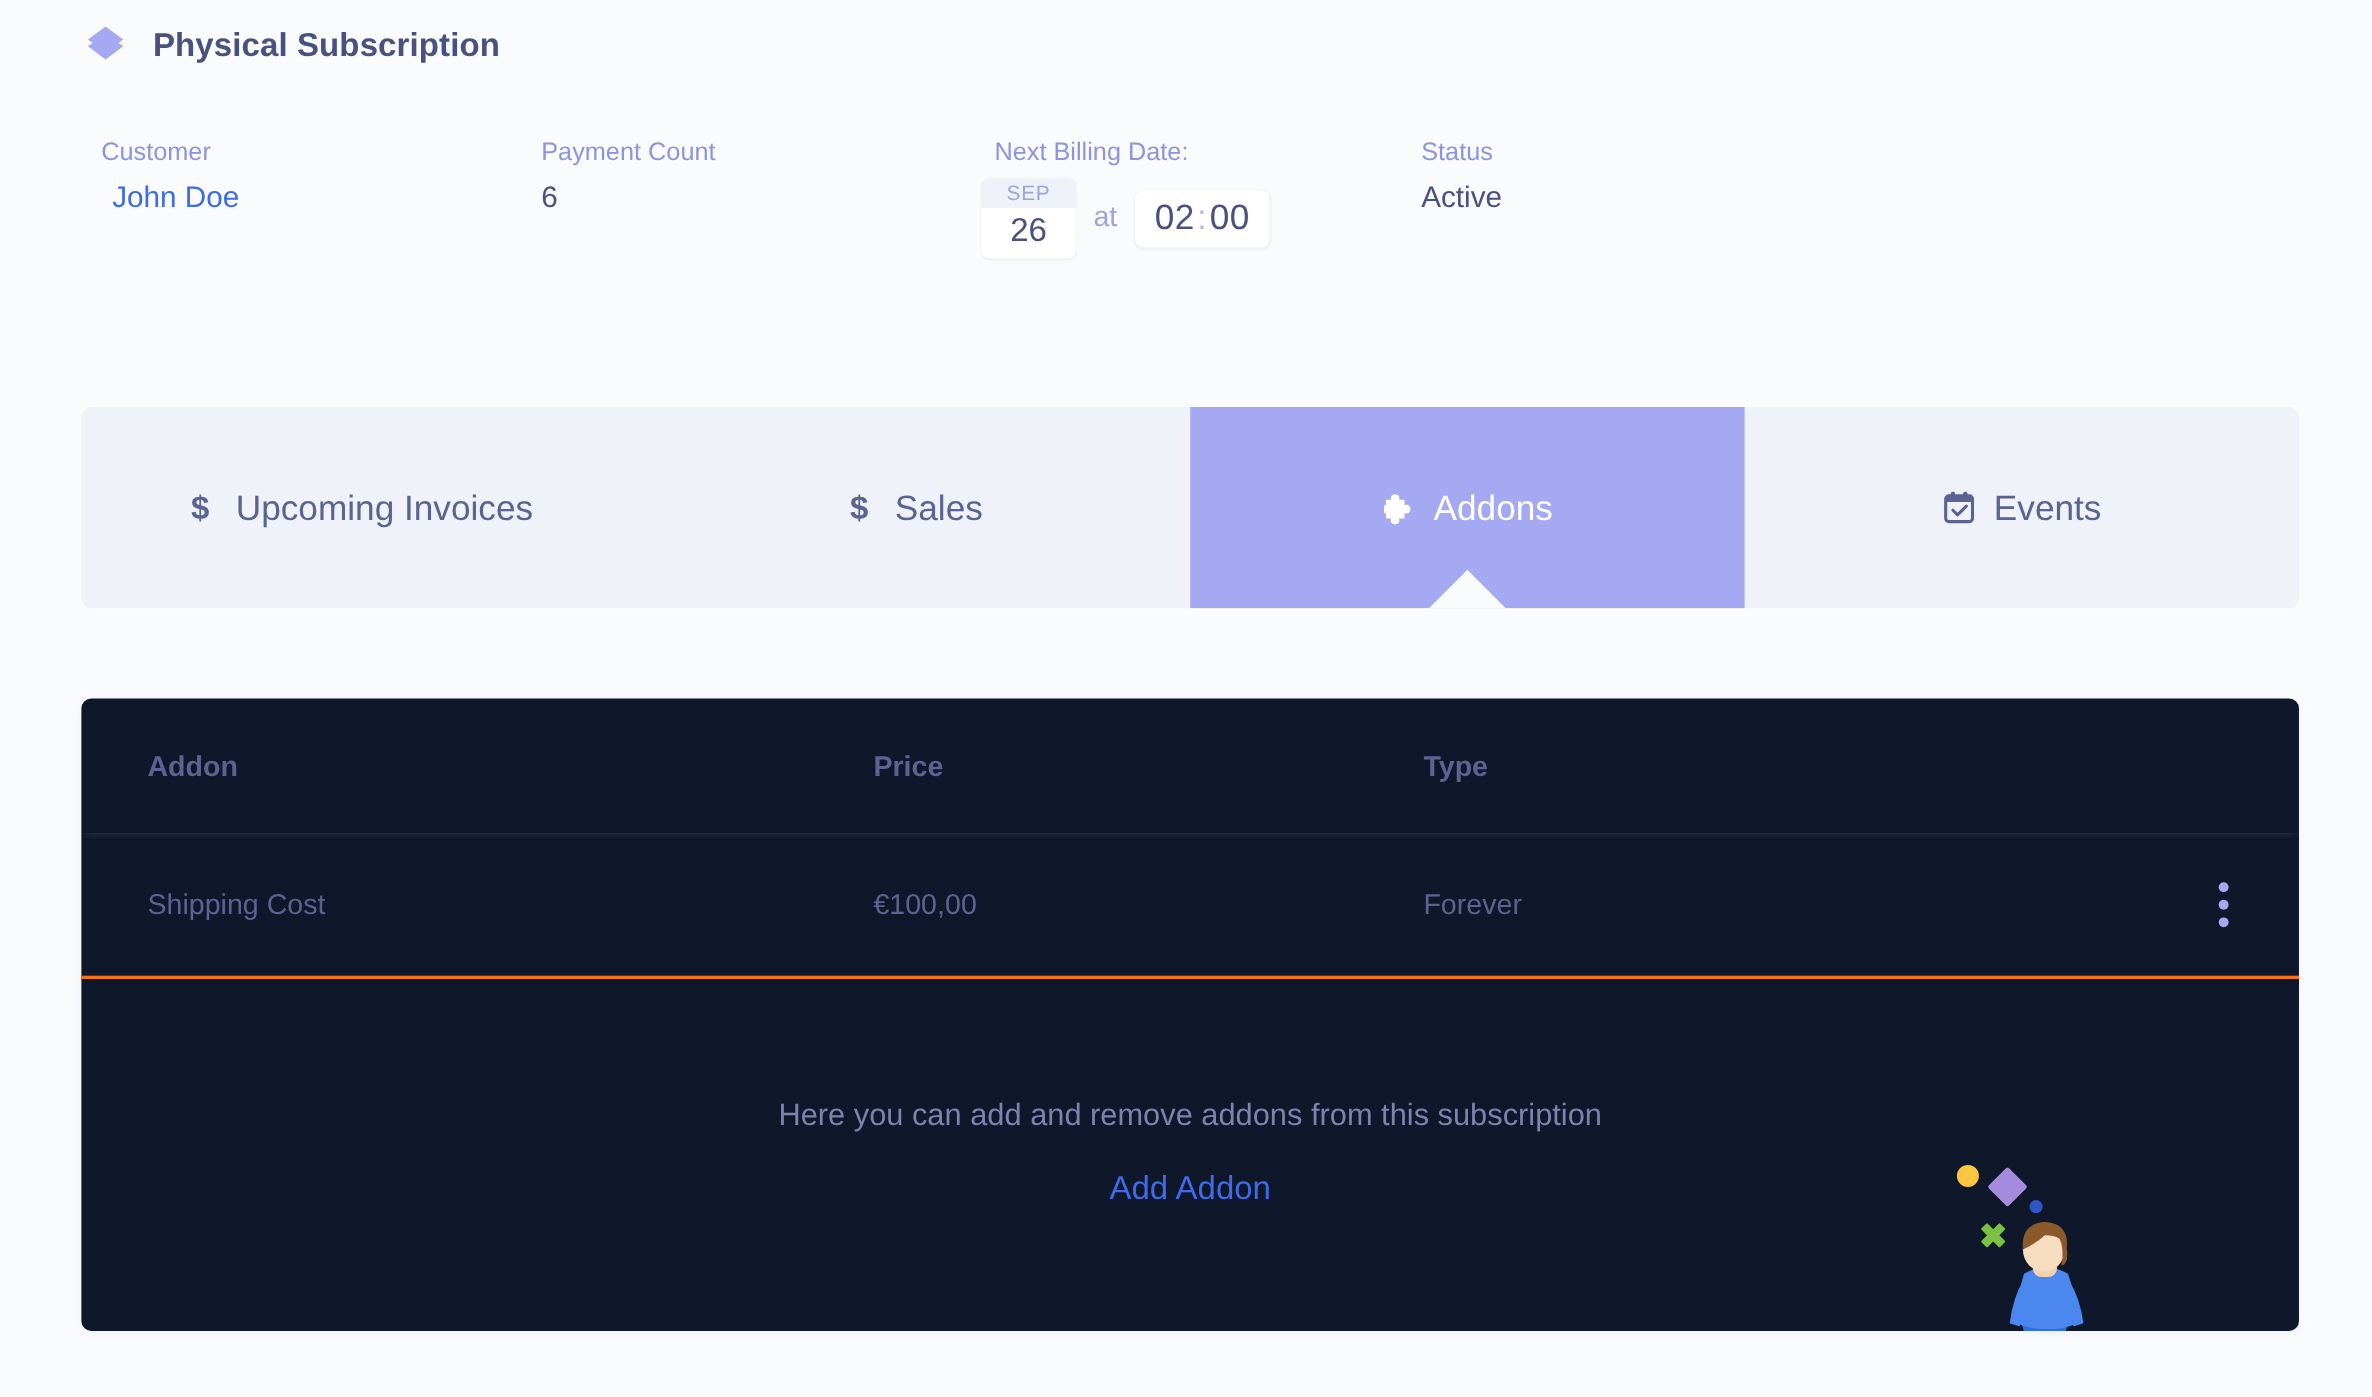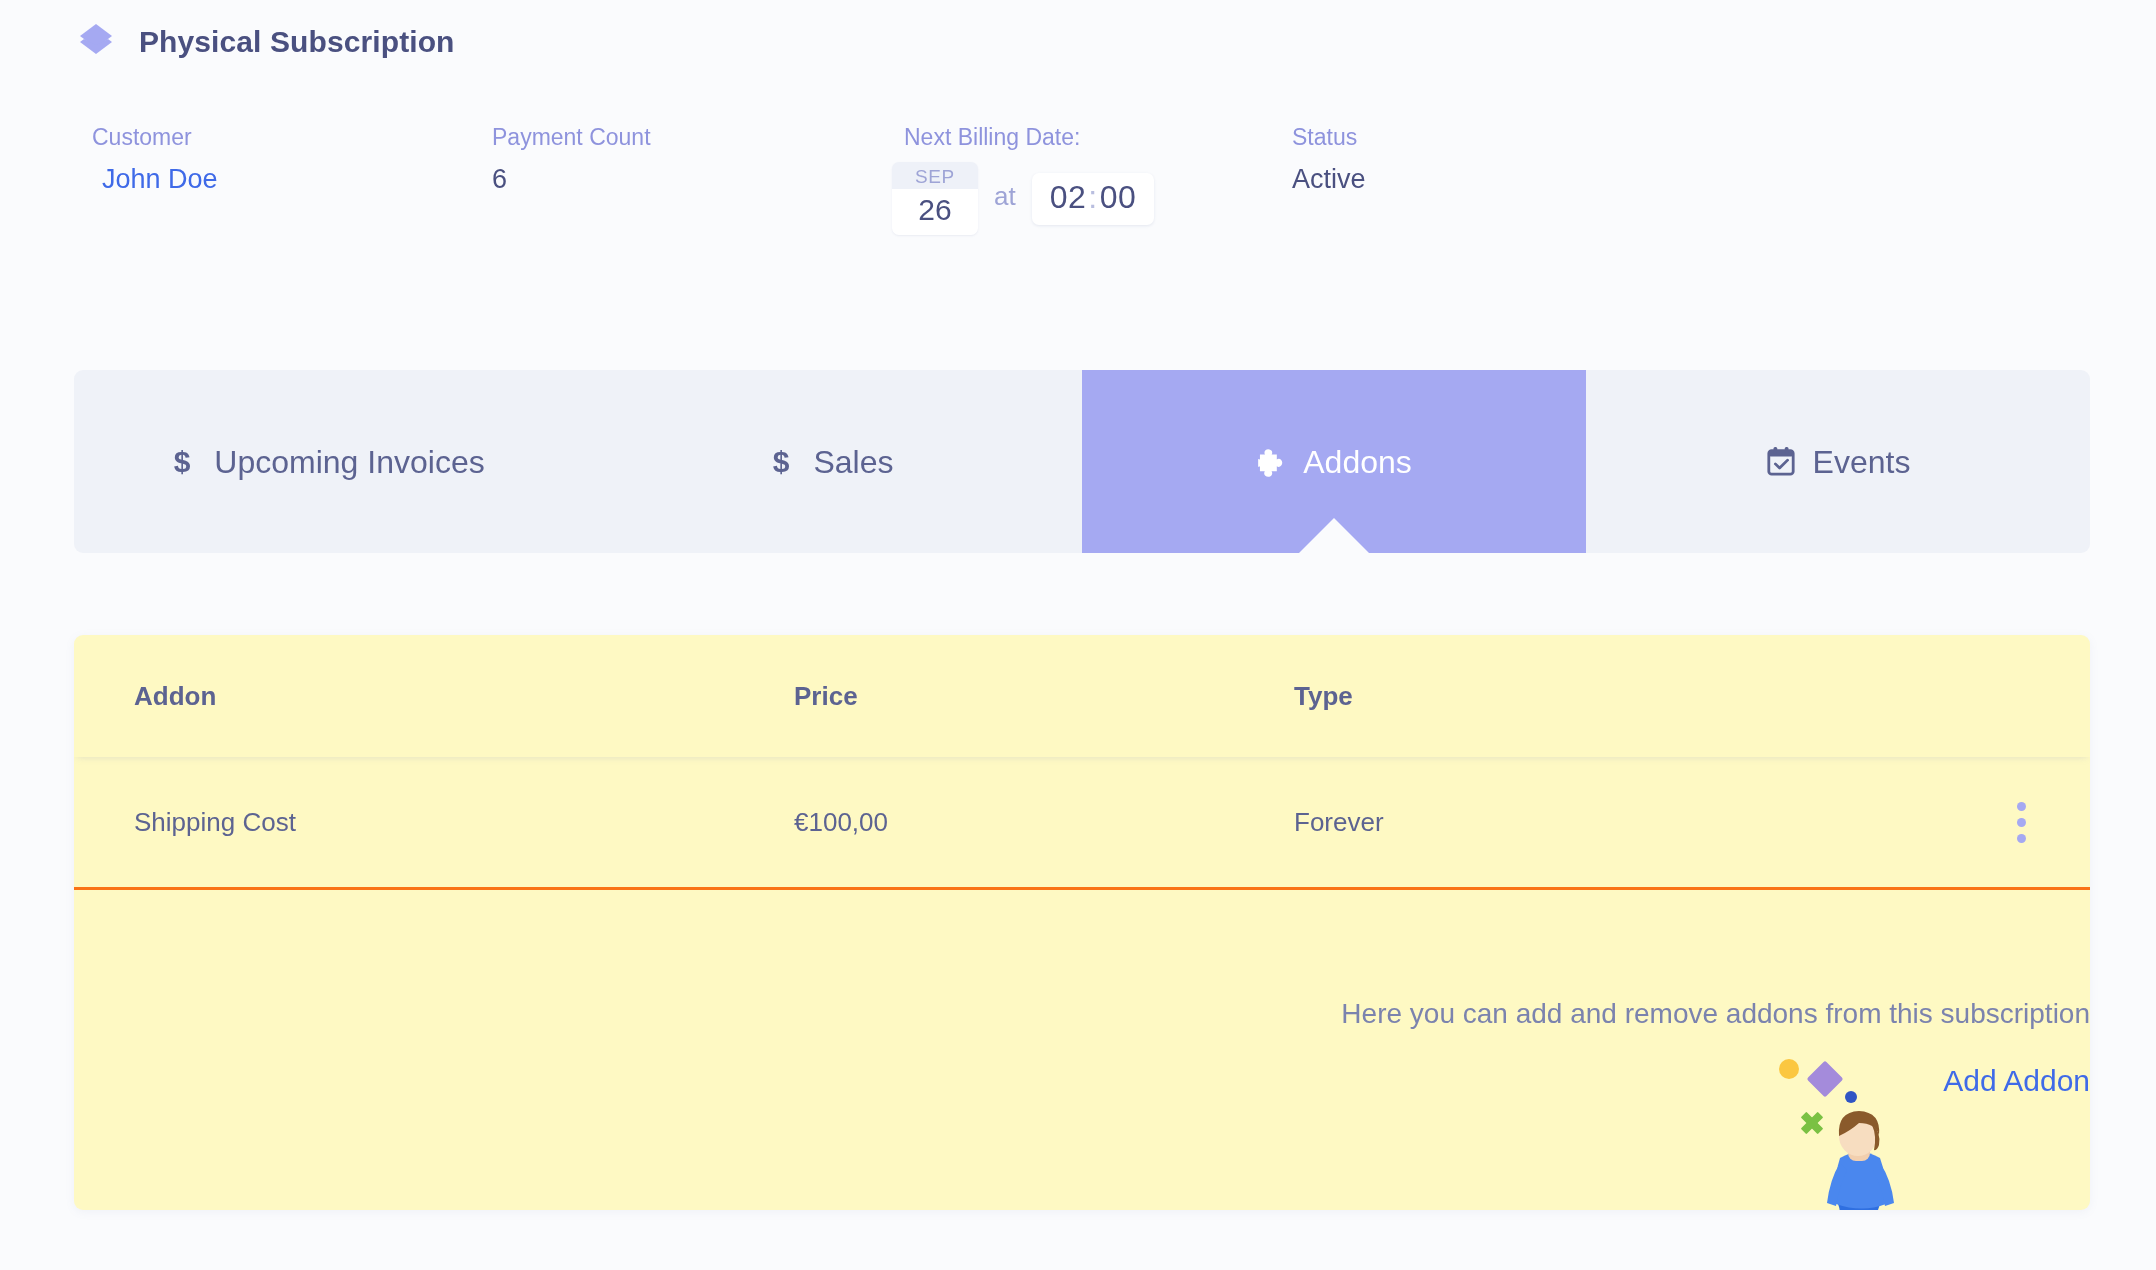--- a/index.html
+++ b/index.html
@@ -193,21 +193,21 @@
     border-right: 36px solid transparent;
     border-bottom: 36px solid #fafbfd;
   }
 
   
   .card {
     position: absolute;
     left: 74px;
     top: 635px;
     width: 2016px;
-    background: #fef9c3;
+    background: #0f172a;
     border-radius: 9px;
     box-shadow: 0 2px 10px rgba(120,130,180,0.08);
     overflow: hidden;
   }
 
   .t-head, .t-row {
     display: flex;
     align-items: center;
     padding-left: 60px;
     padding-right: 40px;
@@ -258,21 +258,21 @@
     border-radius: 50%;
     background: #a5a9f2;
     display: block;
   }
 
   
   .empty {
     position: relative;
     height: 320px;
     padding-top: 110px;
-    text-align: right;
+    text-align: center;
     overflow: hidden;
   }
 
   .empty-text {
     font-size: 28px;
     color: #7b83ae;
     line-height: 1;
   }
 
   .empty-link {

